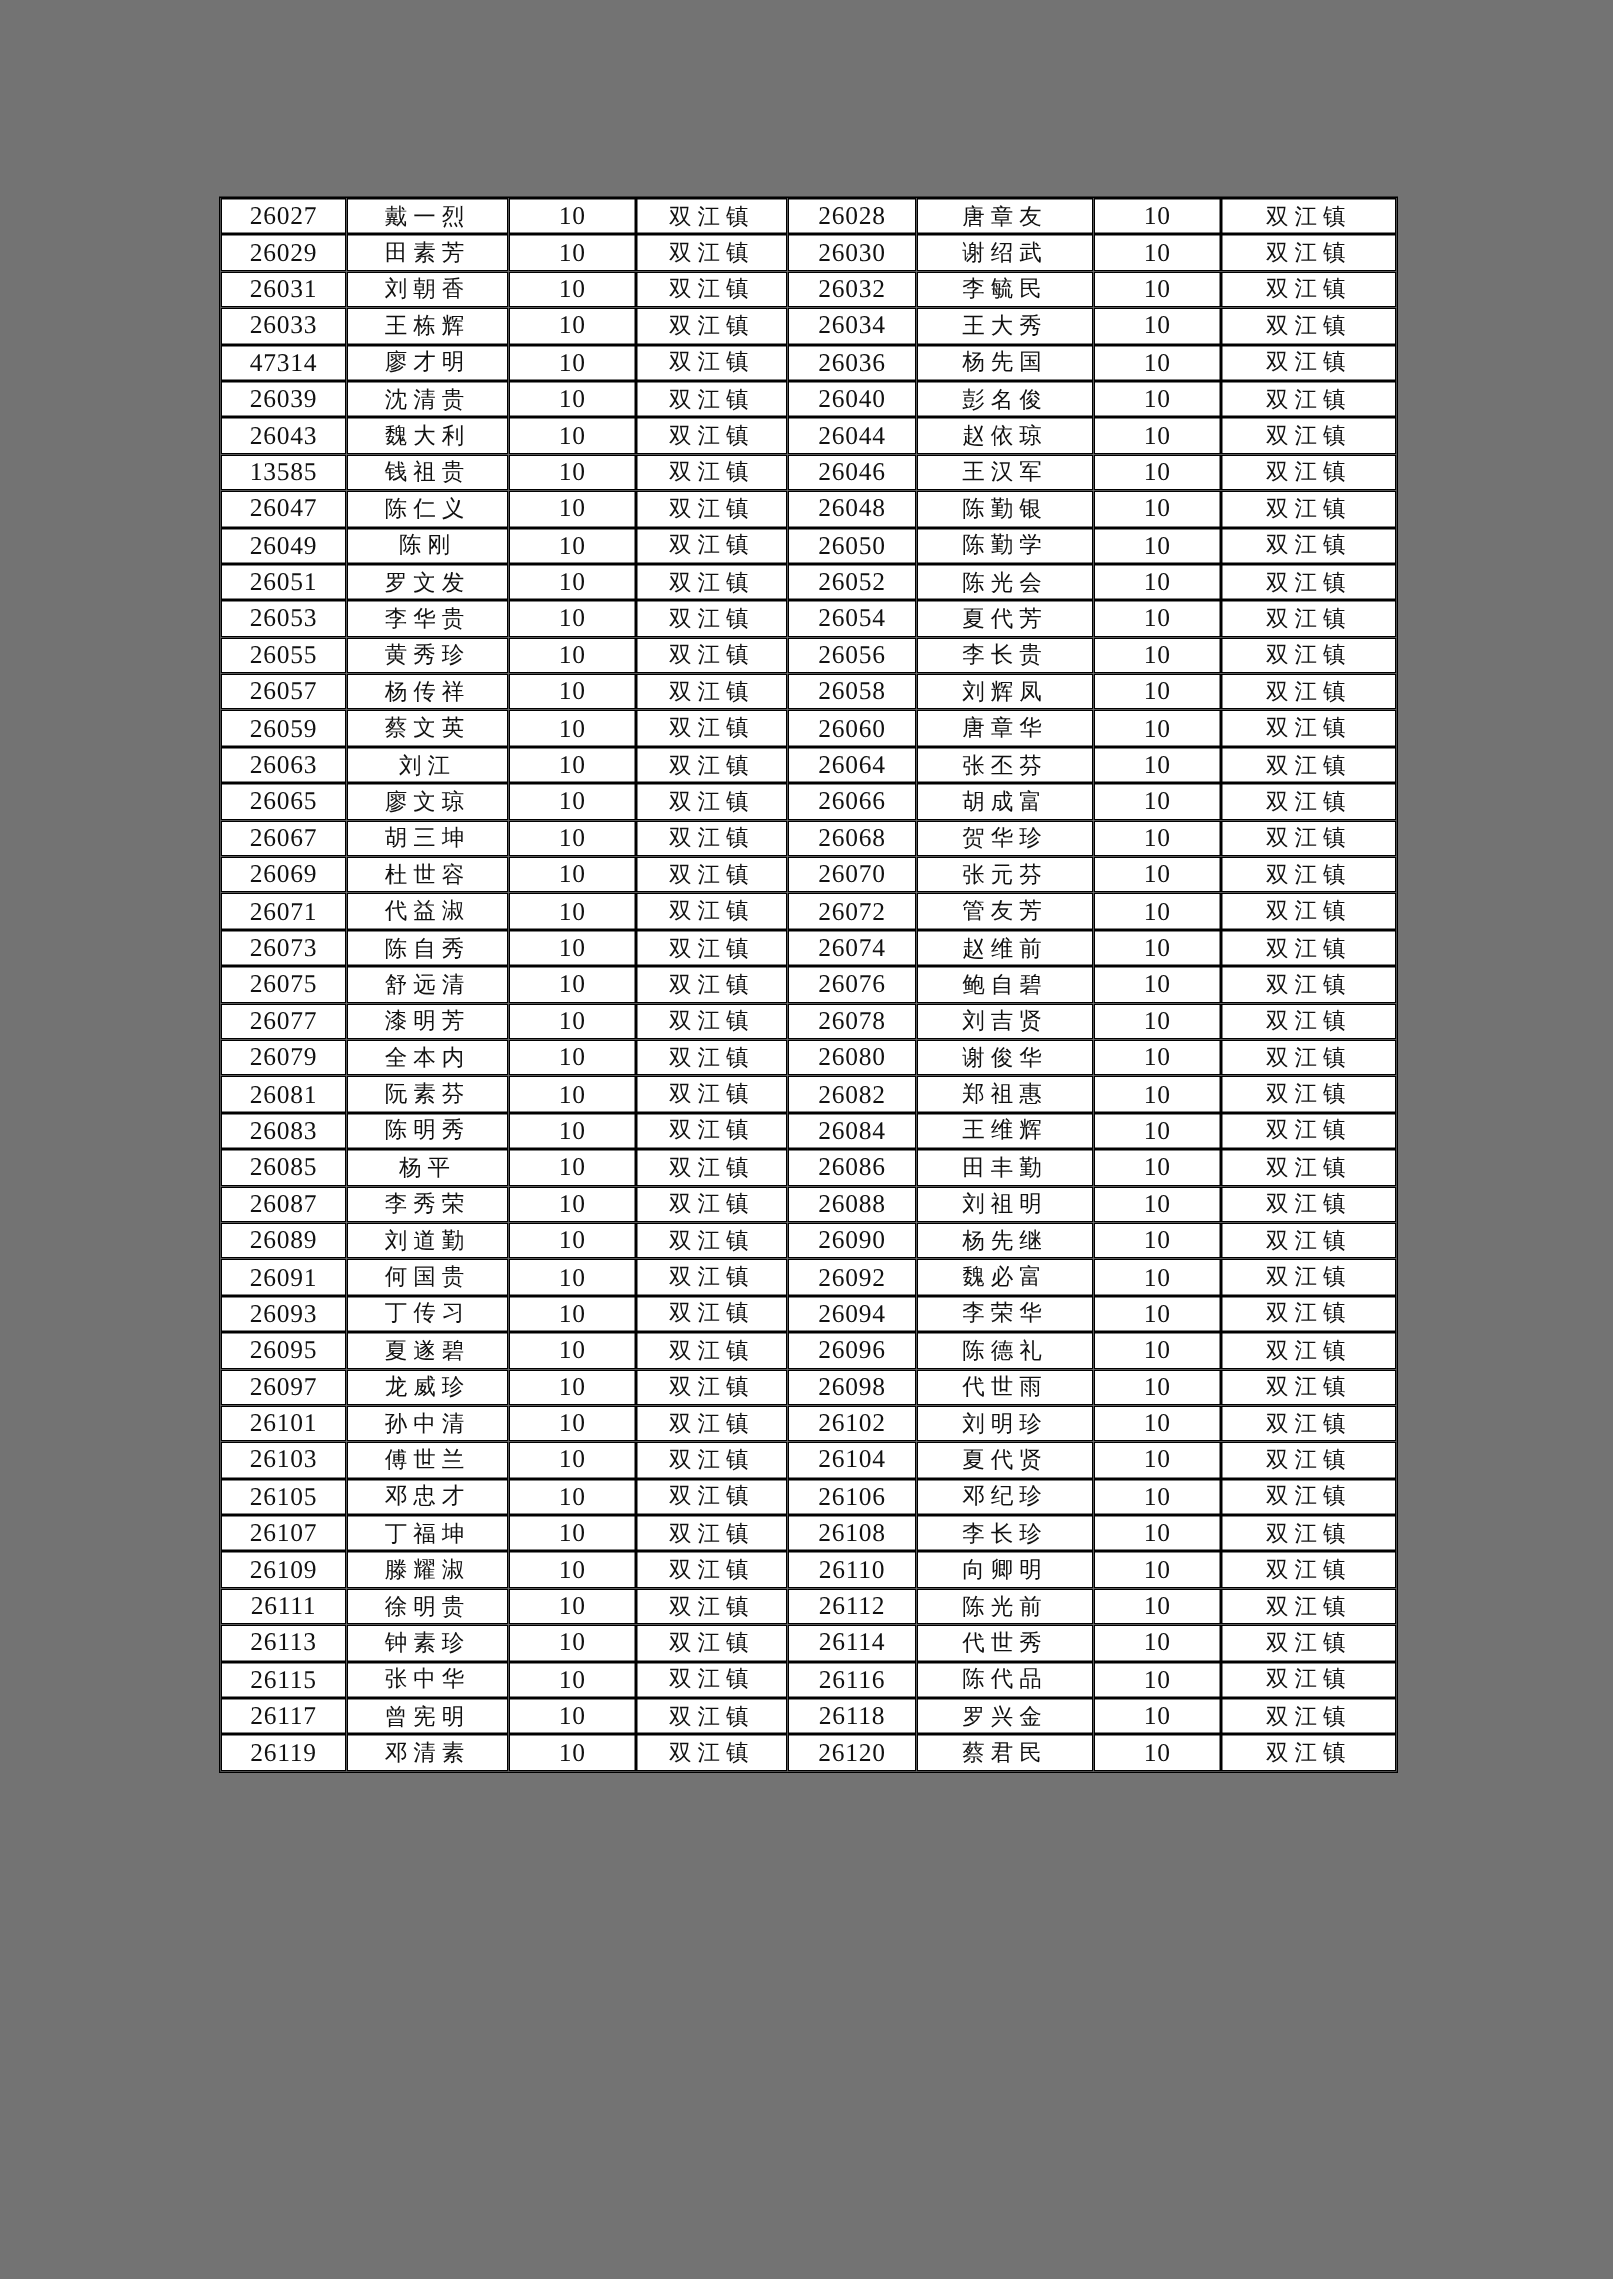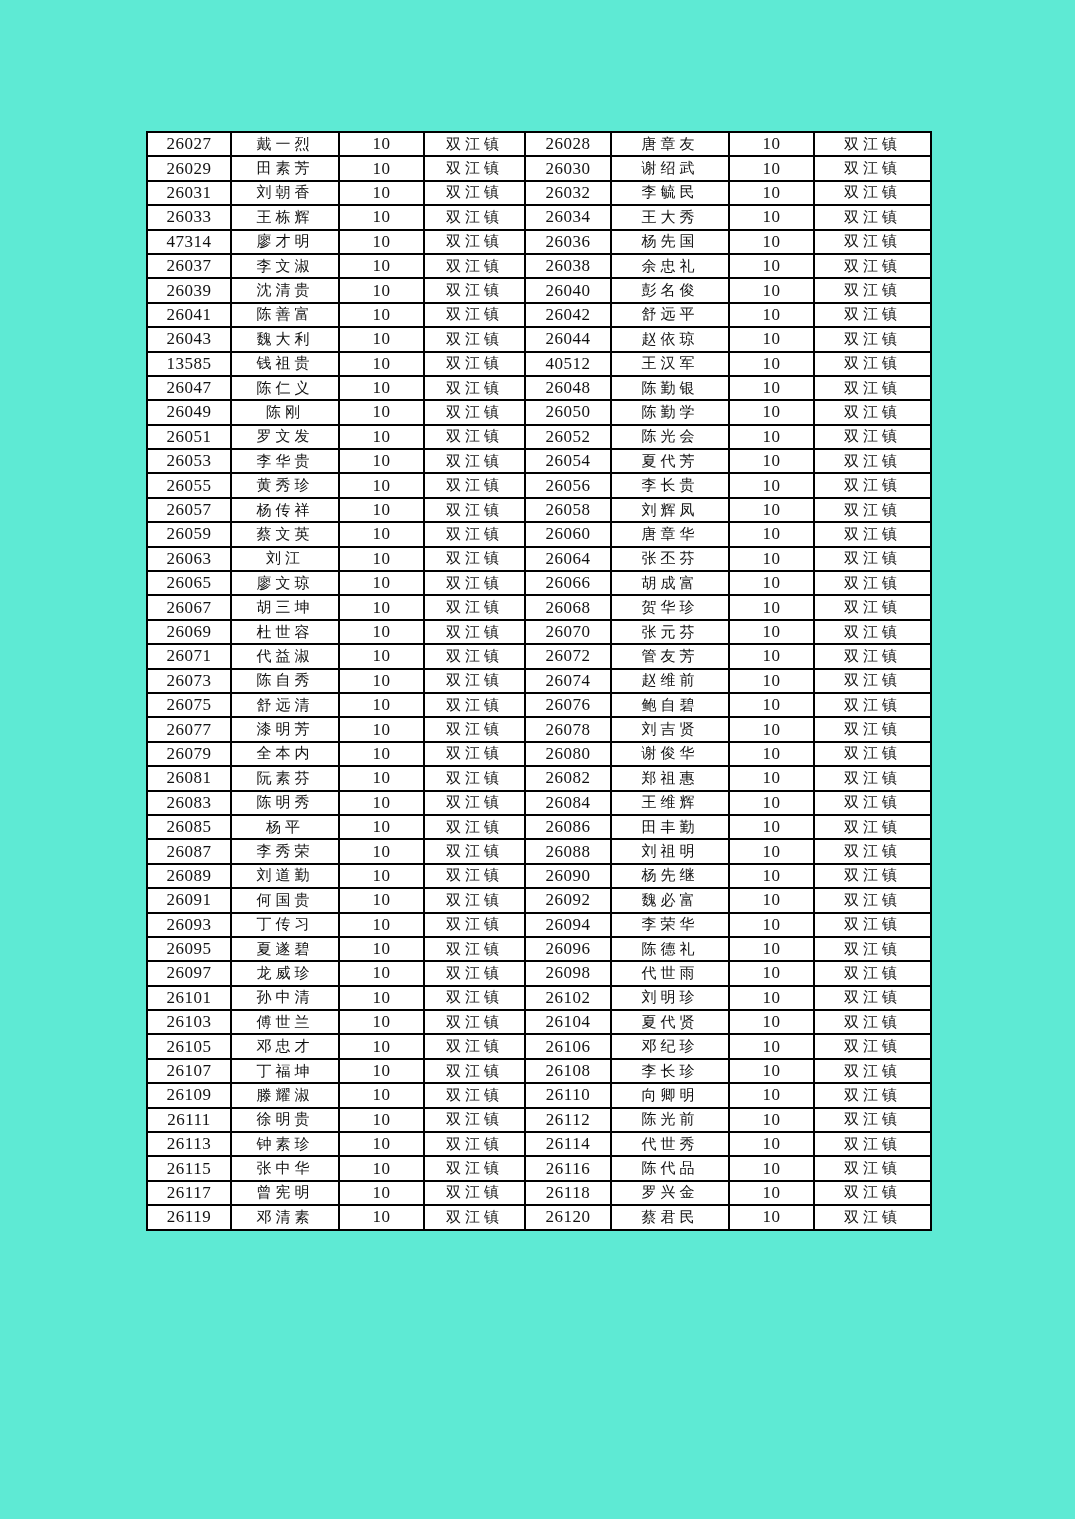--- a/index.html
+++ b/index.html
@@ -10,21 +10,21 @@
   body {
     width: 1075px;
     height: 1519px;
     position: relative;
     font-family: "Liberation Serif", "DejaVu Serif", serif;
     color: #111111;
   }
   .page {
     position: absolute;
     inset: 0;
-    background: #5eead4;
+    background: #737373;
   }
   table.roster {
     position: absolute;
     left: 146px;
     top: 131px;
     width: 784px;
     border-collapse: separate;
     border-spacing: 0;
     table-layout: fixed;
     border: 1px solid #000000;
@@ -110,65 +110,45 @@
           <td class="num">47314</td>
           <td class="cjk">廖才明</td>
           <td class="num">10</td>
           <td class="cjk">双江镇</td>
           <td class="num">26036</td>
           <td class="cjk">杨先国</td>
           <td class="num">10</td>
           <td class="cjk">双江镇</td>
         </tr>
         <tr>
-          <td class="num">26037</td>
-          <td class="cjk">李文淑</td>
-          <td class="num">10</td>
-          <td class="cjk">双江镇</td>
-          <td class="num">26038</td>
-          <td class="cjk">余忠礼</td>
-          <td class="num">10</td>
-          <td class="cjk">双江镇</td>
-        </tr>
-        <tr>
           <td class="num">26039</td>
           <td class="cjk">沈清贵</td>
           <td class="num">10</td>
           <td class="cjk">双江镇</td>
           <td class="num">26040</td>
           <td class="cjk">彭名俊</td>
           <td class="num">10</td>
           <td class="cjk">双江镇</td>
         </tr>
         <tr>
-          <td class="num">26041</td>
-          <td class="cjk">陈善富</td>
-          <td class="num">10</td>
-          <td class="cjk">双江镇</td>
-          <td class="num">26042</td>
-          <td class="cjk">舒远平</td>
-          <td class="num">10</td>
-          <td class="cjk">双江镇</td>
-        </tr>
-        <tr>
           <td class="num">26043</td>
           <td class="cjk">魏大利</td>
           <td class="num">10</td>
           <td class="cjk">双江镇</td>
           <td class="num">26044</td>
           <td class="cjk">赵依琼</td>
           <td class="num">10</td>
           <td class="cjk">双江镇</td>
         </tr>
         <tr>
           <td class="num">13585</td>
           <td class="cjk">钱祖贵</td>
           <td class="num">10</td>
           <td class="cjk">双江镇</td>
-          <td class="num">40512</td>
+          <td class="num">26046</td>
           <td class="cjk">王汉军</td>
           <td class="num">10</td>
           <td class="cjk">双江镇</td>
         </tr>
         <tr>
           <td class="num">26047</td>
           <td class="cjk">陈仁义</td>
           <td class="num">10</td>
           <td class="cjk">双江镇</td>
           <td class="num">26048</td>

